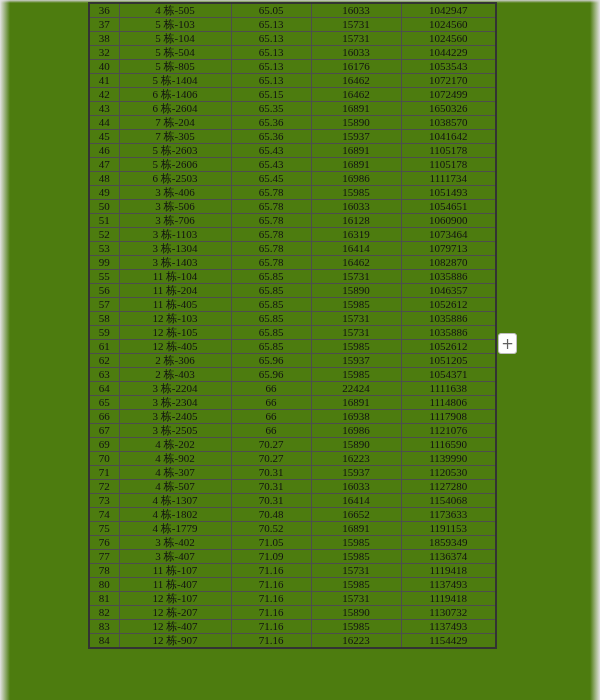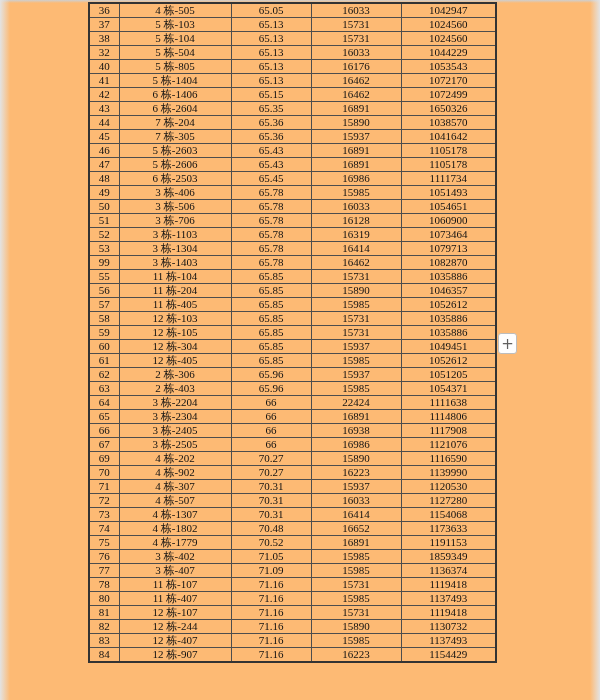--- a/index.html
+++ b/index.html
@@ -1,19 +1,19 @@
 <!DOCTYPE html>
 <html><head>
 <meta charset="utf-8">
 <style>
   * { margin: 0; padding: 0; box-sizing: border-box; }
   html, body { width: 600px; height: 700px; overflow: hidden; background: #ffffff; }
   body { font-family: "Liberation Serif", "DejaVu Serif", serif; position: relative; }
 
-  .page { position: relative; width: 600px; height: 700px; background: #fdba74; }
+  .page { position: relative; width: 600px; height: 700px; background: #4d7c0f; }
 
   
   .edge-top {
     position: absolute; top: 0; left: 0; right: 0; height: 3px;
     background: linear-gradient(to bottom, #cfcfcf, rgba(255,255,255,0));
   }
   .edge-left {
     position: absolute; top: 0; left: 0; bottom: 0; width: 10px;
     background: linear-gradient(to right, #e3e3e3, rgba(255,255,255,0));
   }
@@ -246,27 +246,20 @@
           <td>1035886</td>
         </tr>
         <tr>
           <td>59</td>
           <td>12 栋-105</td>
           <td>65.85</td>
           <td>15731</td>
           <td>1035886</td>
         </tr>
         <tr>
-          <td>60</td>
-          <td>12 栋-304</td>
-          <td>65.85</td>
-          <td>15937</td>
-          <td>1049451</td>
-        </tr>
-        <tr>
           <td>61</td>
           <td>12 栋-405</td>
           <td>65.85</td>
           <td>15985</td>
           <td>1052612</td>
         </tr>
         <tr>
           <td>62</td>
           <td>2 栋-306</td>
           <td>65.96</td>
@@ -387,21 +380,21 @@
         </tr>
         <tr>
           <td>81</td>
           <td>12 栋-107</td>
           <td>71.16</td>
           <td>15731</td>
           <td>1119418</td>
         </tr>
         <tr>
           <td>82</td>
-          <td>12 栋-244</td>
+          <td>12 栋-207</td>
           <td>71.16</td>
           <td>15890</td>
           <td>1130732</td>
         </tr>
         <tr>
           <td>83</td>
           <td>12 栋-407</td>
           <td>71.16</td>
           <td>15985</td>
           <td>1137493</td>

